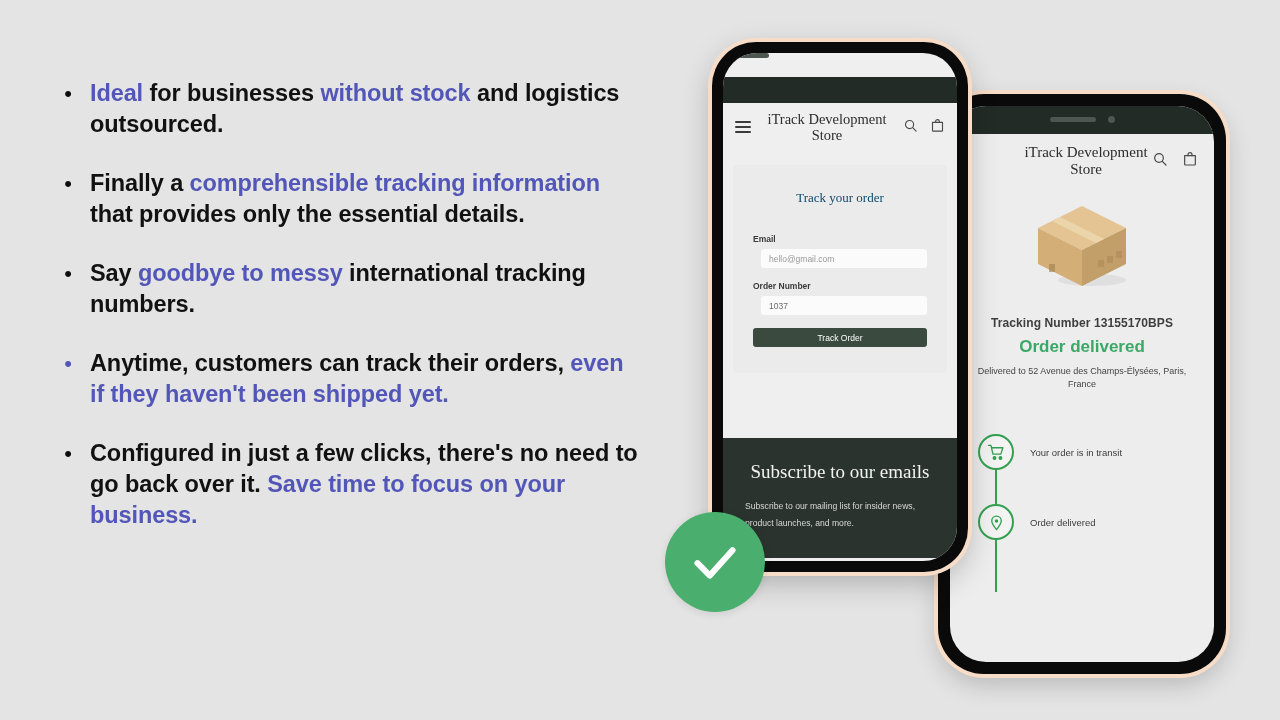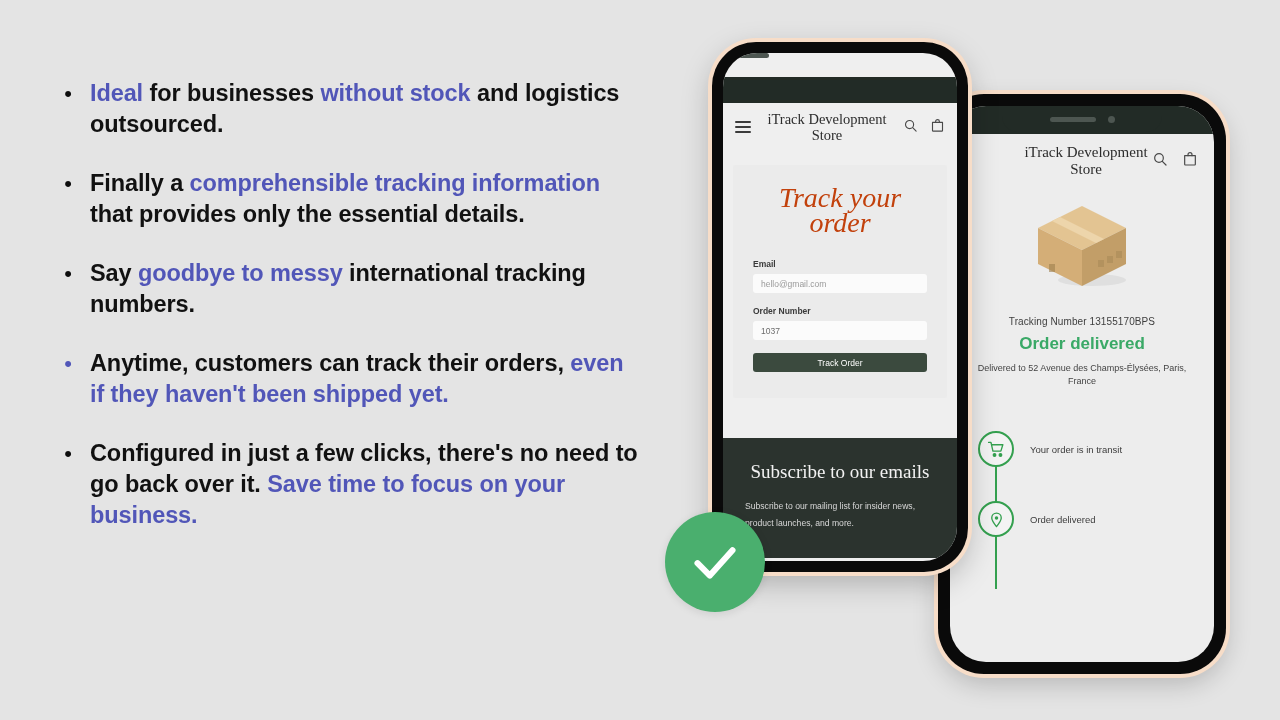--- a/index.html
+++ b/index.html
@@ -57,21 +57,21 @@
   .p2-brand {
     font-family: "Liberation Serif", serif;
     font-size: 15px; line-height: 17px; color: #2c2c2c;
     text-align: center; flex: 1;
   }
   .p2-icons { display: flex; gap: 14px; align-items: center; }
 
   .box-wrap { display: flex; justify-content: center; margin-top: 14px; }
 
   .p2-track-num {
-    text-align: center; font-size: 10px; font-weight: 400;
+    text-align: center; font-size: 12px; font-weight: 700;
     color: #3e3e3e; margin-top: 24px; letter-spacing: 0.1px;
   }
   .p2-status {
     text-align: center; font-size: 17px; font-weight: 700;
     color: #3aa967; margin-top: 7px;
   }
   .p2-address {
     text-align: center; font-size: 9px; color: #444444;
     line-height: 13px; margin-top: 8px; padding: 0 16px;
   }
@@ -115,28 +115,28 @@
   .p1-icons { display: flex; gap: 12px; align-items: center; }
   .hamburger { display: flex; flex-direction: column; gap: 3.5px; }
   .hamburger span { display: block; width: 16px; height: 1.8px; background: #3b3b3b; border-radius: 1px; }
 
   .card {
     margin: 16px 10px 0 10px; background: #ebebeb;
     border-radius: 2px; padding: 20px 20px 26px 20px;
   }
   .card-title {
     font-family: "Liberation Serif", serif;
-    font-size: 28px; line-height: 25px; text-align: center;
-    color: #c2410c; margin-bottom: 24px; font-style: italic;
+    font-size: 13px; line-height: 25px; text-align: center;
+    color: #0c4a6e; margin-bottom: 24px;
   }
   .field-label { font-size: 8.5px; color: #3a3a3a; margin-bottom: 5px; font-weight: bold; }
   .field-input {
     height: 19px; background: #fbfbfb; border-radius: 3px;
     display: flex; align-items: center; padding: 0 8px;
-    font-size: 8.5px; color: #9a9a9a; margin-bottom: 13px;
+    font-size: 8.5px; color: #9a9a9a; margin-bottom: 13px; margin-left: 8px;
   }
   .field-input.filled { color: #6c6c6c; }
   .track-btn {
     margin-top: 5px; height: 19px; background: #3b4a3e; border-radius: 3px;
     display: flex; align-items: center; justify-content: center;
     font-size: 8.5px; color: #ffffff;
   }
 
   .subscribe {
     position: absolute; left: 0; right: 0; bottom: 3px;

